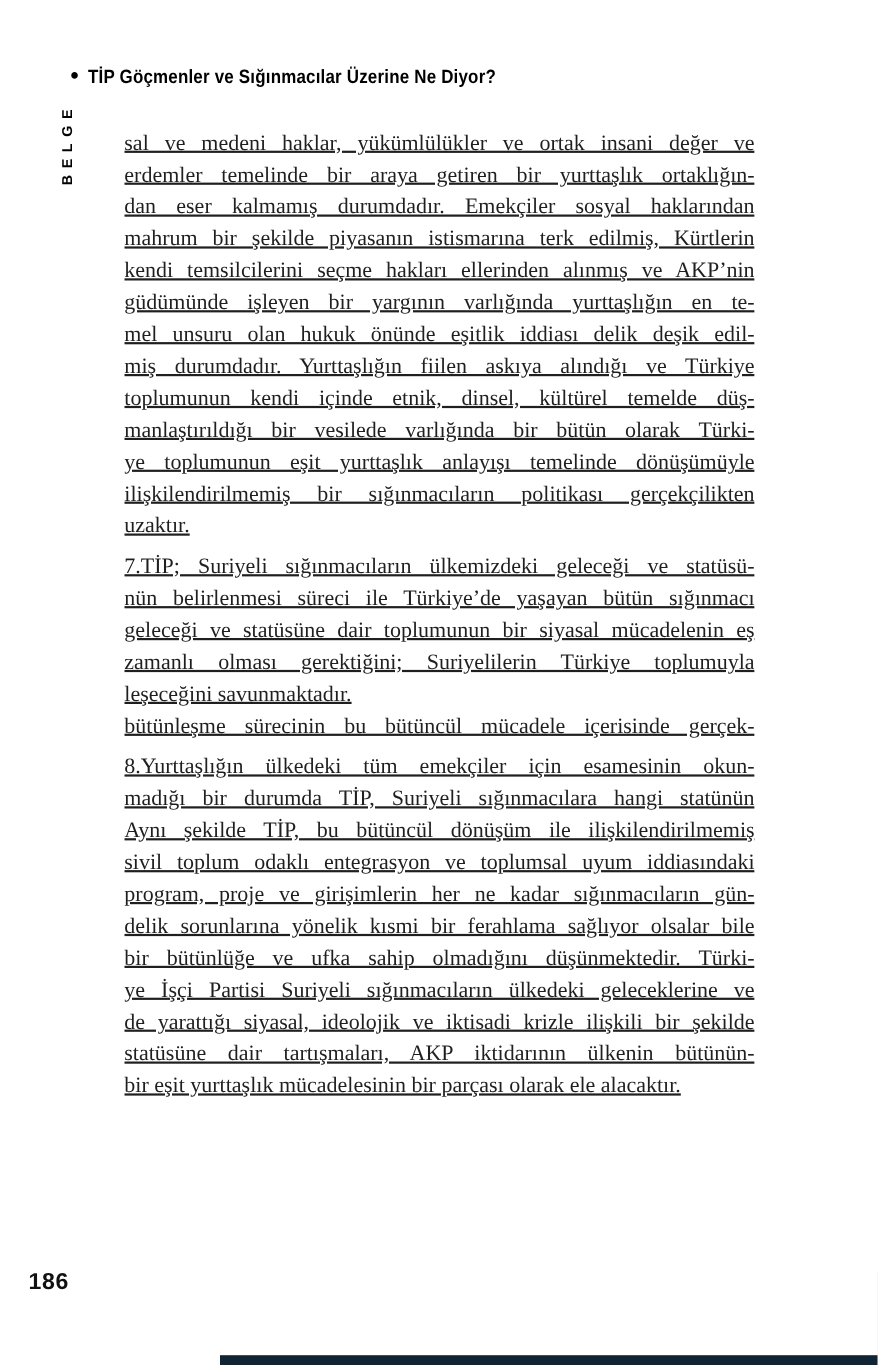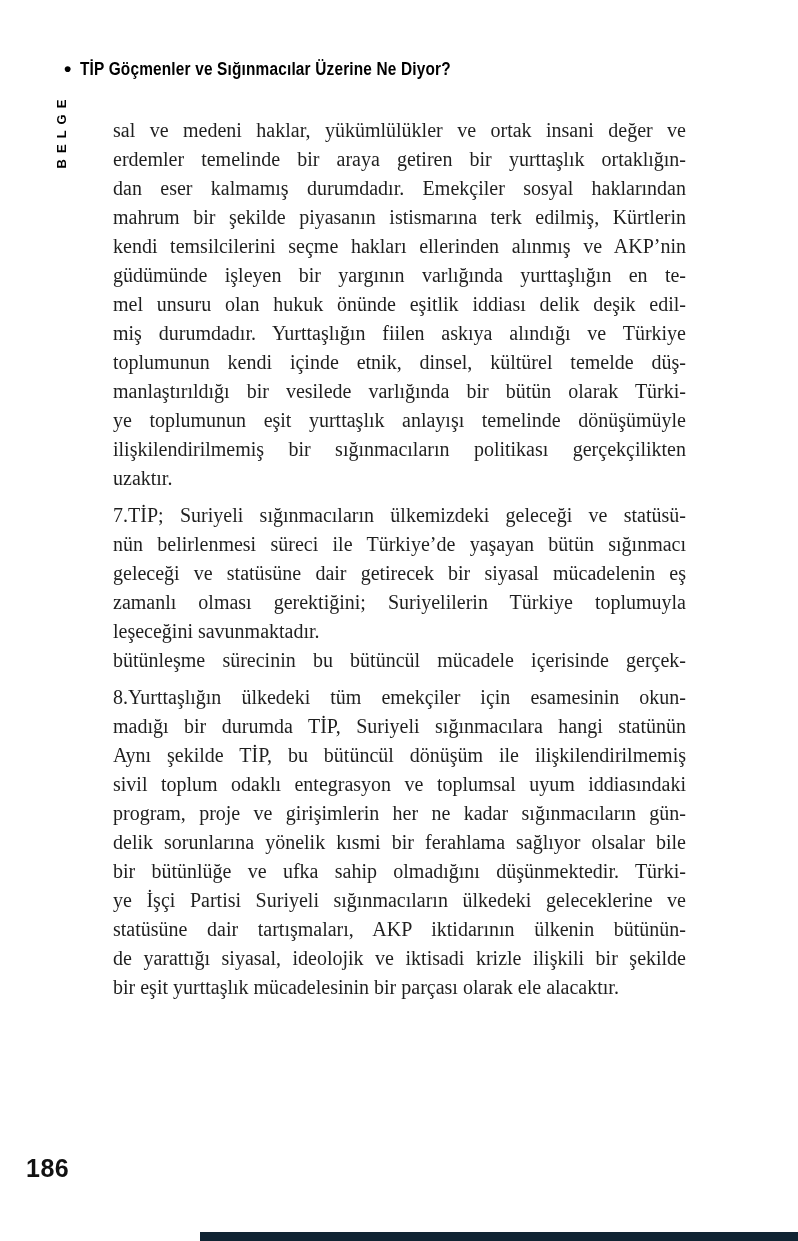--- a/index.html
+++ b/index.html
@@ -34,27 +34,27 @@
   }
   .textcol {
     position:absolute; left:113px; top:116px; width:573px;
     color:#1f1f1f;
     font-size:20px;
   }
   .para { margin:0 0 8px 0; }
   .line {
     height:29px; line-height:29px;
     text-align:justify; text-align-last:justify;
-    overflow:hidden; white-space:normal;
+    overflow:hidden; white-space:normal;text-decoration:underline;
   }
   .line.last { text-align-last:left; }
   .pagenum {
     position:absolute; left:26px; top:1154px;
     font-family:"Liberation Sans", sans-serif;
-    font-weight:bold; font-size:25px; letter-spacing:0.5px;
+    font-weight:bold; font-size:21px; letter-spacing:0.5px;
     color:#111;
   }
   .footer-bar {
     position:absolute; left:200px; right:0; bottom:0; height:9px;
   }
 </style>
 </head>
 <body>
 
 <div class="page" style="background: rgb(255, 255, 255);">
@@ -78,36 +78,36 @@
         <div class="line">miş durumdadır. Yurttaşlığın fiilen askıya alındığı ve Türkiye</div>
         <div class="line">toplumunun kendi içinde etnik, dinsel, kültürel temelde düş-</div>
         <div class="line">manlaştırıldığı bir vesilede varlığında bir bütün olarak Türki-</div>
         <div class="line">ye toplumunun eşit yurttaşlık anlayışı temelinde dönüşümüyle</div>
         <div class="line">ilişkilendirilmemiş bir sığınmacıların politikası gerçekçilikten</div>
         <div class="line last">uzaktır.</div>
       </div>
       <div class="para">
         <div class="line">7.TİP; Suriyeli sığınmacıların ülkemizdeki geleceği ve statüsü-</div>
         <div class="line">nün belirlenmesi süreci ile Türkiye’de yaşayan bütün sığınmacı</div>
-        <div class="line">geleceği ve statüsüne dair getirecek bir siyasal mücadelenin eş</div>
+        <div class="line">geleceği ve statüsüne dair toplumunun bir siyasal mücadelenin eş</div>
         <div class="line">zamanlı olması gerektiğini; Suriyelilerin Türkiye toplumuyla</div>
         <div class="line last">leşeceğini savunmaktadır.</div>
         <div class="line">bütünleşme sürecinin bu bütüncül mücadele içerisinde gerçek-</div>
       </div>
       <div class="para">
         <div class="line">8.Yurttaşlığın ülkedeki tüm emekçiler için esamesinin okun-</div>
         <div class="line">madığı bir durumda TİP, Suriyeli sığınmacılara hangi statünün</div>
         <div class="line">Aynı şekilde TİP, bu bütüncül dönüşüm ile ilişkilendirilmemiş</div>
         <div class="line">sivil toplum odaklı entegrasyon ve toplumsal uyum iddiasındaki</div>
         <div class="line">program, proje ve girişimlerin her ne kadar sığınmacıların gün-</div>
         <div class="line">delik sorunlarına yönelik kısmi bir ferahlama sağlıyor olsalar bile</div>
         <div class="line">bir bütünlüğe ve ufka sahip olmadığını düşünmektedir. Türki-</div>
         <div class="line">ye İşçi Partisi Suriyeli sığınmacıların ülkedeki geleceklerine ve</div>
+        <div class="line">de yarattığı siyasal, ideolojik ve iktisadi krizle ilişkili bir şekilde</div>
         <div class="line">statüsüne dair tartışmaları, AKP iktidarının ülkenin bütünün-</div>
-        <div class="line">de yarattığı siyasal, ideolojik ve iktisadi krizle ilişkili bir şekilde</div>
         <div class="line last">bir eşit yurttaşlık mücadelesinin bir parçası olarak ele alacaktır.</div>
       </div>
     </div>
 
   <div class="pagenum">186</div>
 
   <div class="footer-bar" style="background: rgb(16, 36, 51);"></div>
 
 </div>
 

